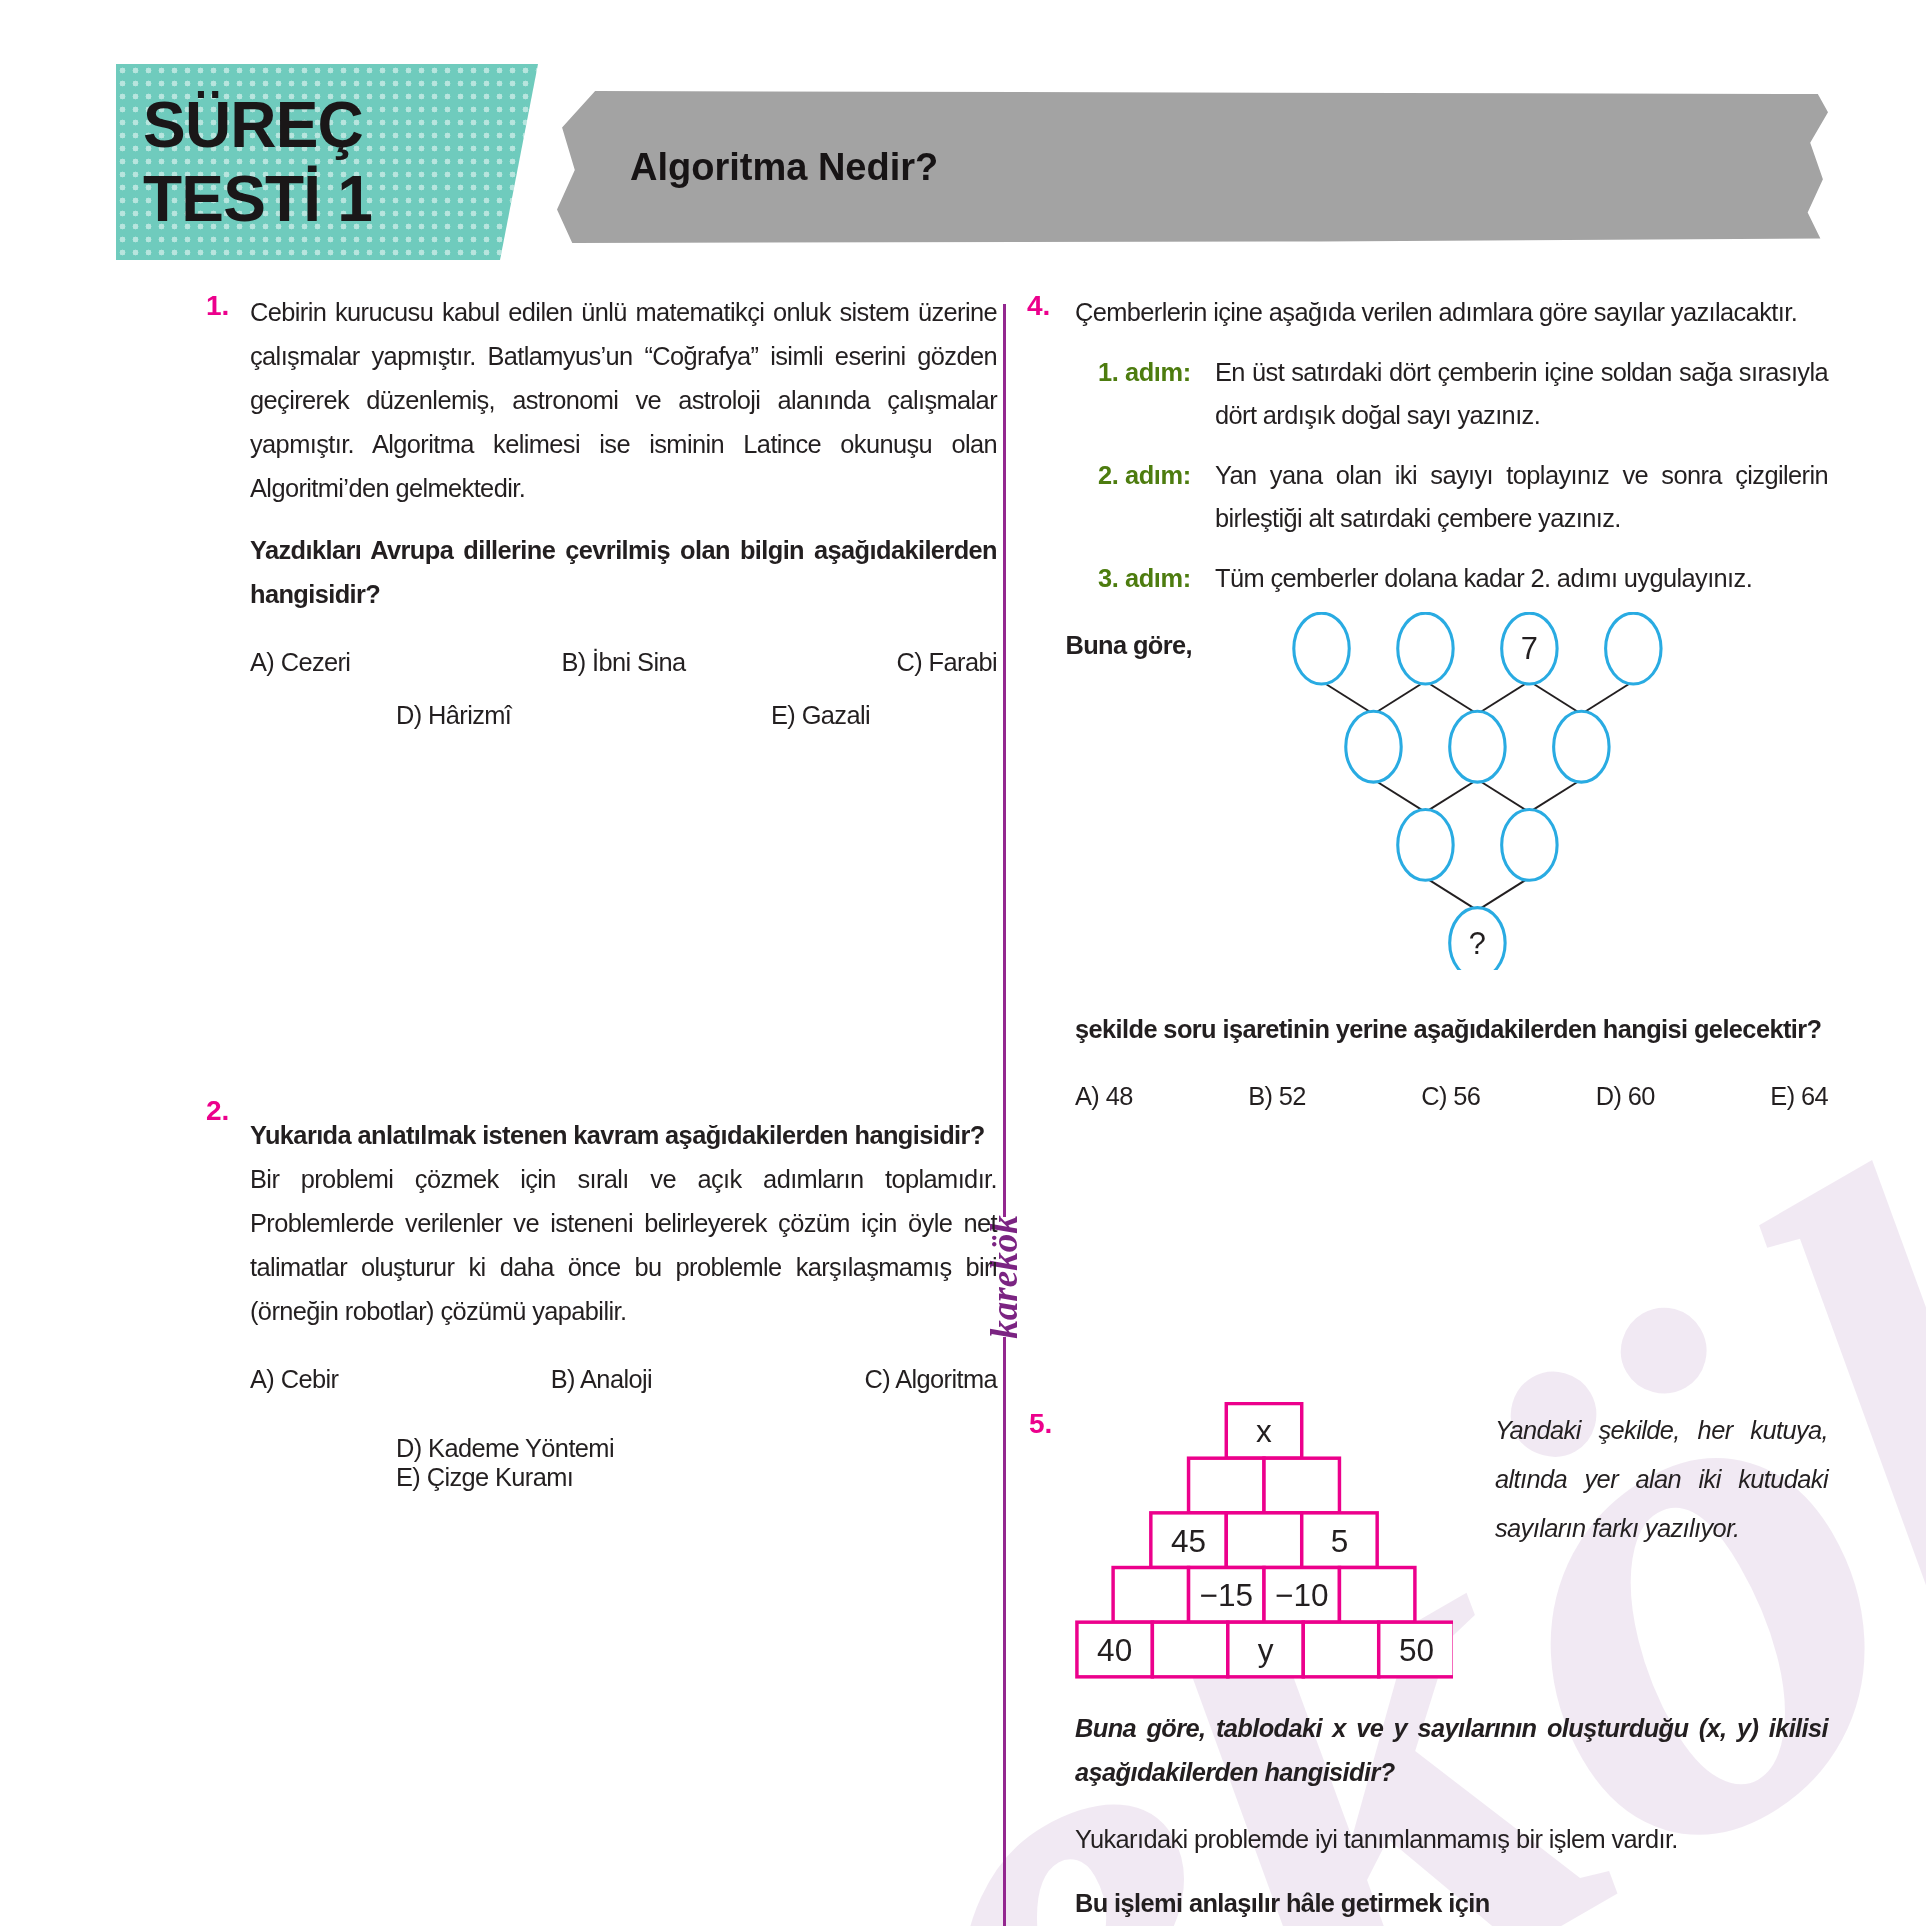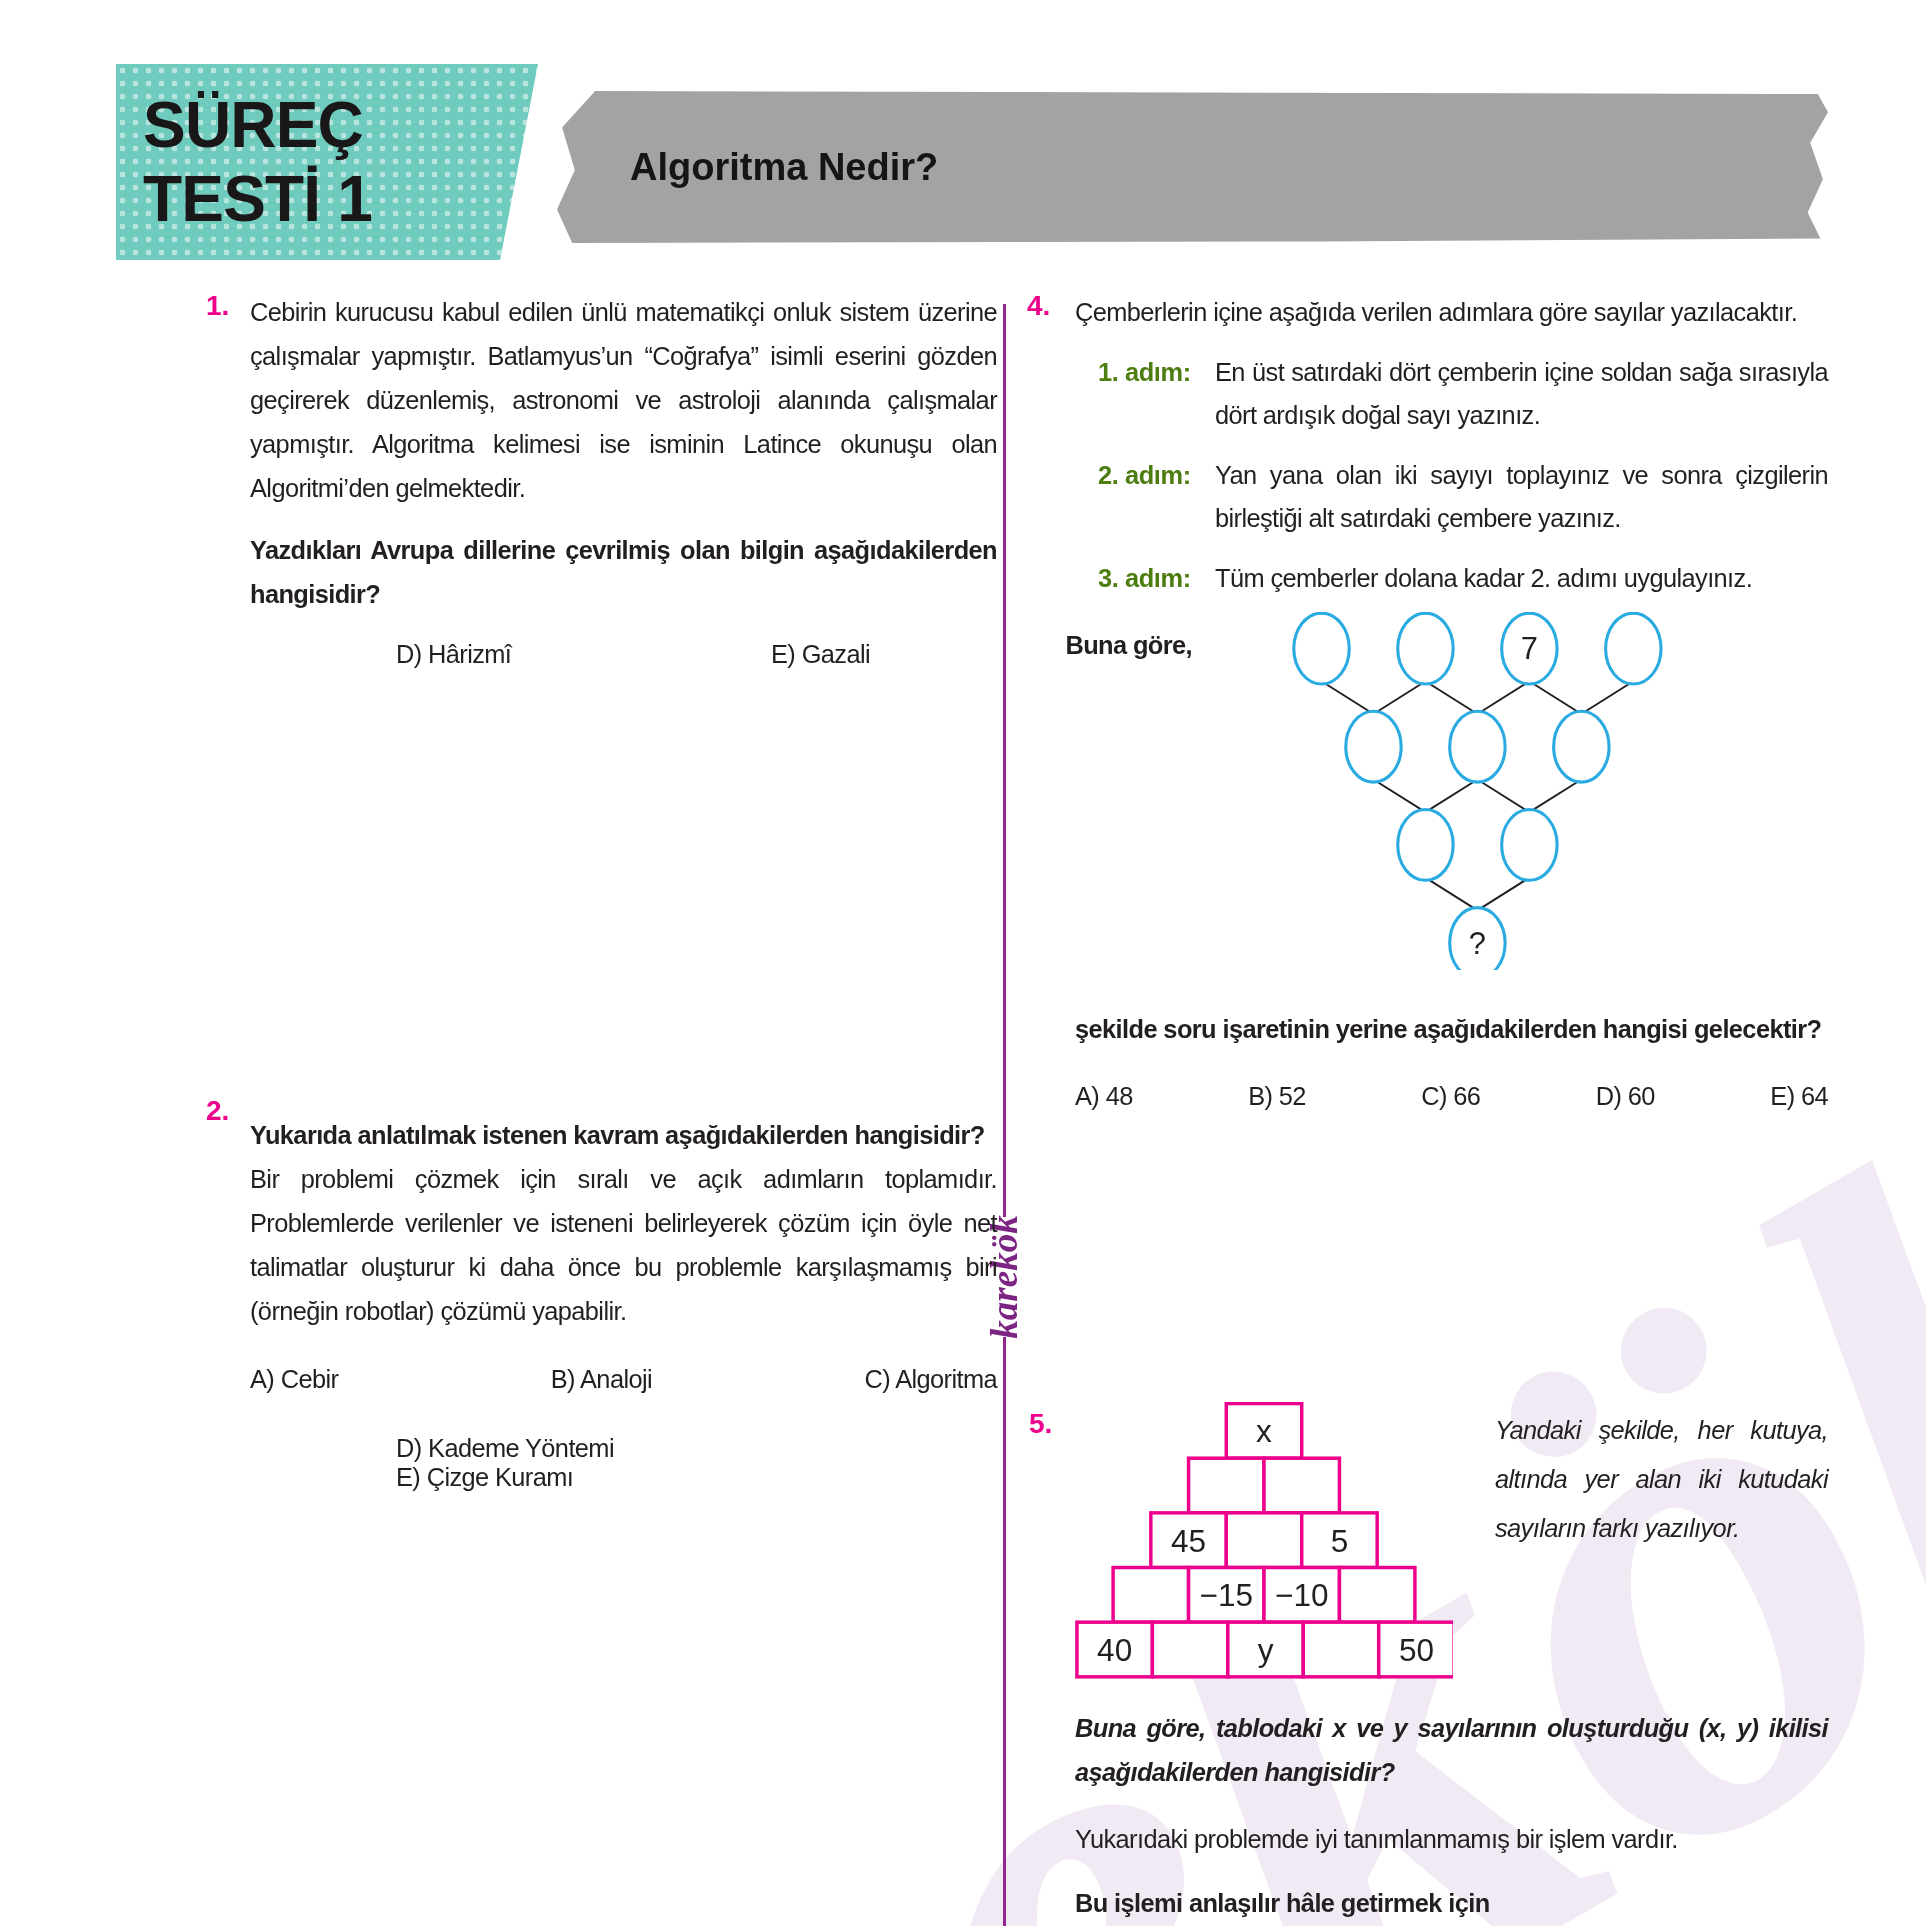--- a/index.html
+++ b/index.html
@@ -74,20 +74,25 @@
   </div>
 
   <div class="divider divider-top"></div>
   <div class="divider divider-bottom"></div>
   <div class="brand-vertical">karekök</div>
 
   <section class="q" style="left:250px;top:290px;width:747px;">
     <span class="qnum" style="left:-44px;top:0;">1.</span>
     <p class="body just">Cebirin kurucusu kabul edilen ünlü matematikçi onluk sistem üzerine çalışmalar yapmıştır. Batlamyus’un “Coğrafya” isimli eserini gözden geçirerek düzenlemiş, astronomi ve astroloji alanında çalışmalar yapmıştır. Algoritma kelimesi ise isminin Latince okunuşu olan Algoritmi’den gelmektedir.</p>
     <p class="body bold just" style="margin-top:17.7px;">Yazdıkları Avrupa dillerine çevrilmiş olan bilgin aşağıdakilerden hangisidir?</p>
+    <div class="optrow" style="margin-top:32px;">
+      <span>A) Cezeri</span>
+      <span>B) İbni Sina</span>
+      <span>C) Farabi</span>
+    </div>
     <div class="optrow" style="margin-top:24px;padding:0 127px 0 146px;text-align:center;">
       <span>D) Hârizmî</span>
       <span>E) Gazali</span>
     </div>
   </section>
 
   <section class="q" style="left:250px;top:1095px;width:747px;">
     <span class="qnum" style="left:-44px;top:0;">2.</span>
     <p class="body bold just" style="margin-top:17.7px;">Yukarıda anlatılmak istenen kavram aşağıdakilerden hangisidir?</p>
     <p class="body just">Bir problemi çözmek için sıralı ve açık adımların toplamıdır. Problemlerde verilenler ve isteneni belirleyerek çözüm için öyle net talimatlar oluşturur ki daha önce bu problemle karşılaşmamış biri (örneğin robotlar) çözümü yapabilir.</p>
@@ -149,21 +154,21 @@
           <ellipse cx="855" cy="860" rx="72" ry="92"></ellipse>
         </g>
         <text x="990" y="123" font-size="80" text-anchor="middle" fill="#231F20">7</text>
         <text x="855" y="888" font-size="80" text-anchor="middle" fill="#231F20">?</text>
       </svg>
     </div>
     <p class="body bold just" style="margin-top:23px;">şekilde soru işaretinin yerine aşağıdakilerden hangisi gelecektir?</p>
     <div class="optrow" style="margin-top:31px;">
       <span>A) 48</span>
       <span>B) 52</span>
-      <span>C) 66</span>
+      <span>C) 56</span>
       <span>D) 60</span>
       <span>E) 64</span>
     </div>
   </section>
 
   <section class="q" style="left:1075px;top:1402px;width:753px;">
     <span class="qnum" style="left:-46px;top:5.8px;">5.</span>
     <svg class="pyr" width="378" height="281" viewBox="0 0 980 730">
       <g fill="#ffffff" stroke="#EC008C" stroke-width="9">
         <rect x="392" y="4" width="196" height="142"></rect>

